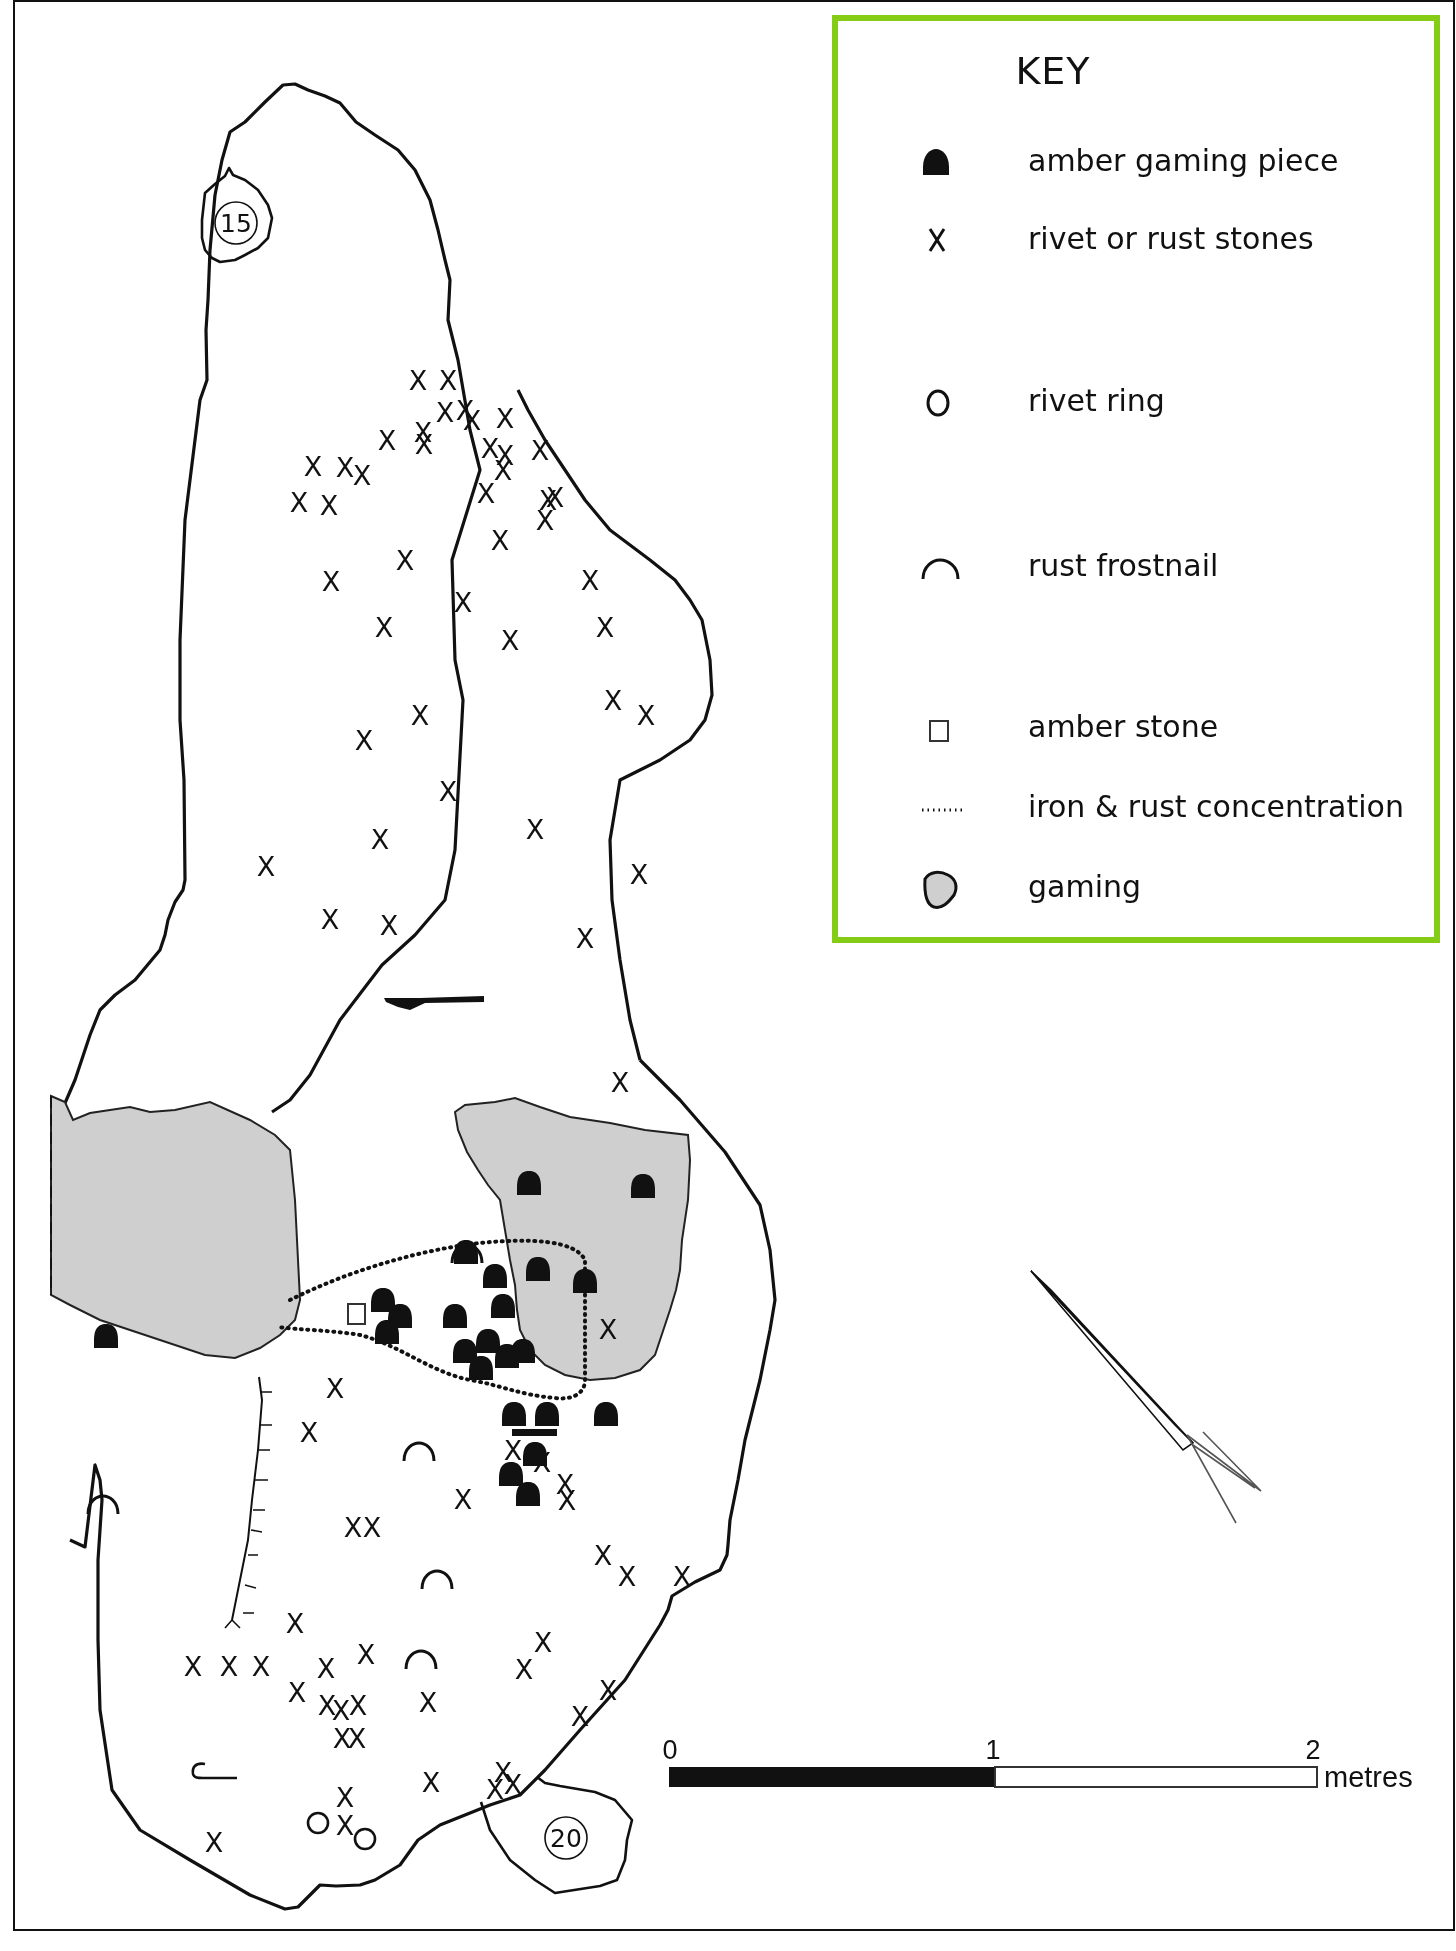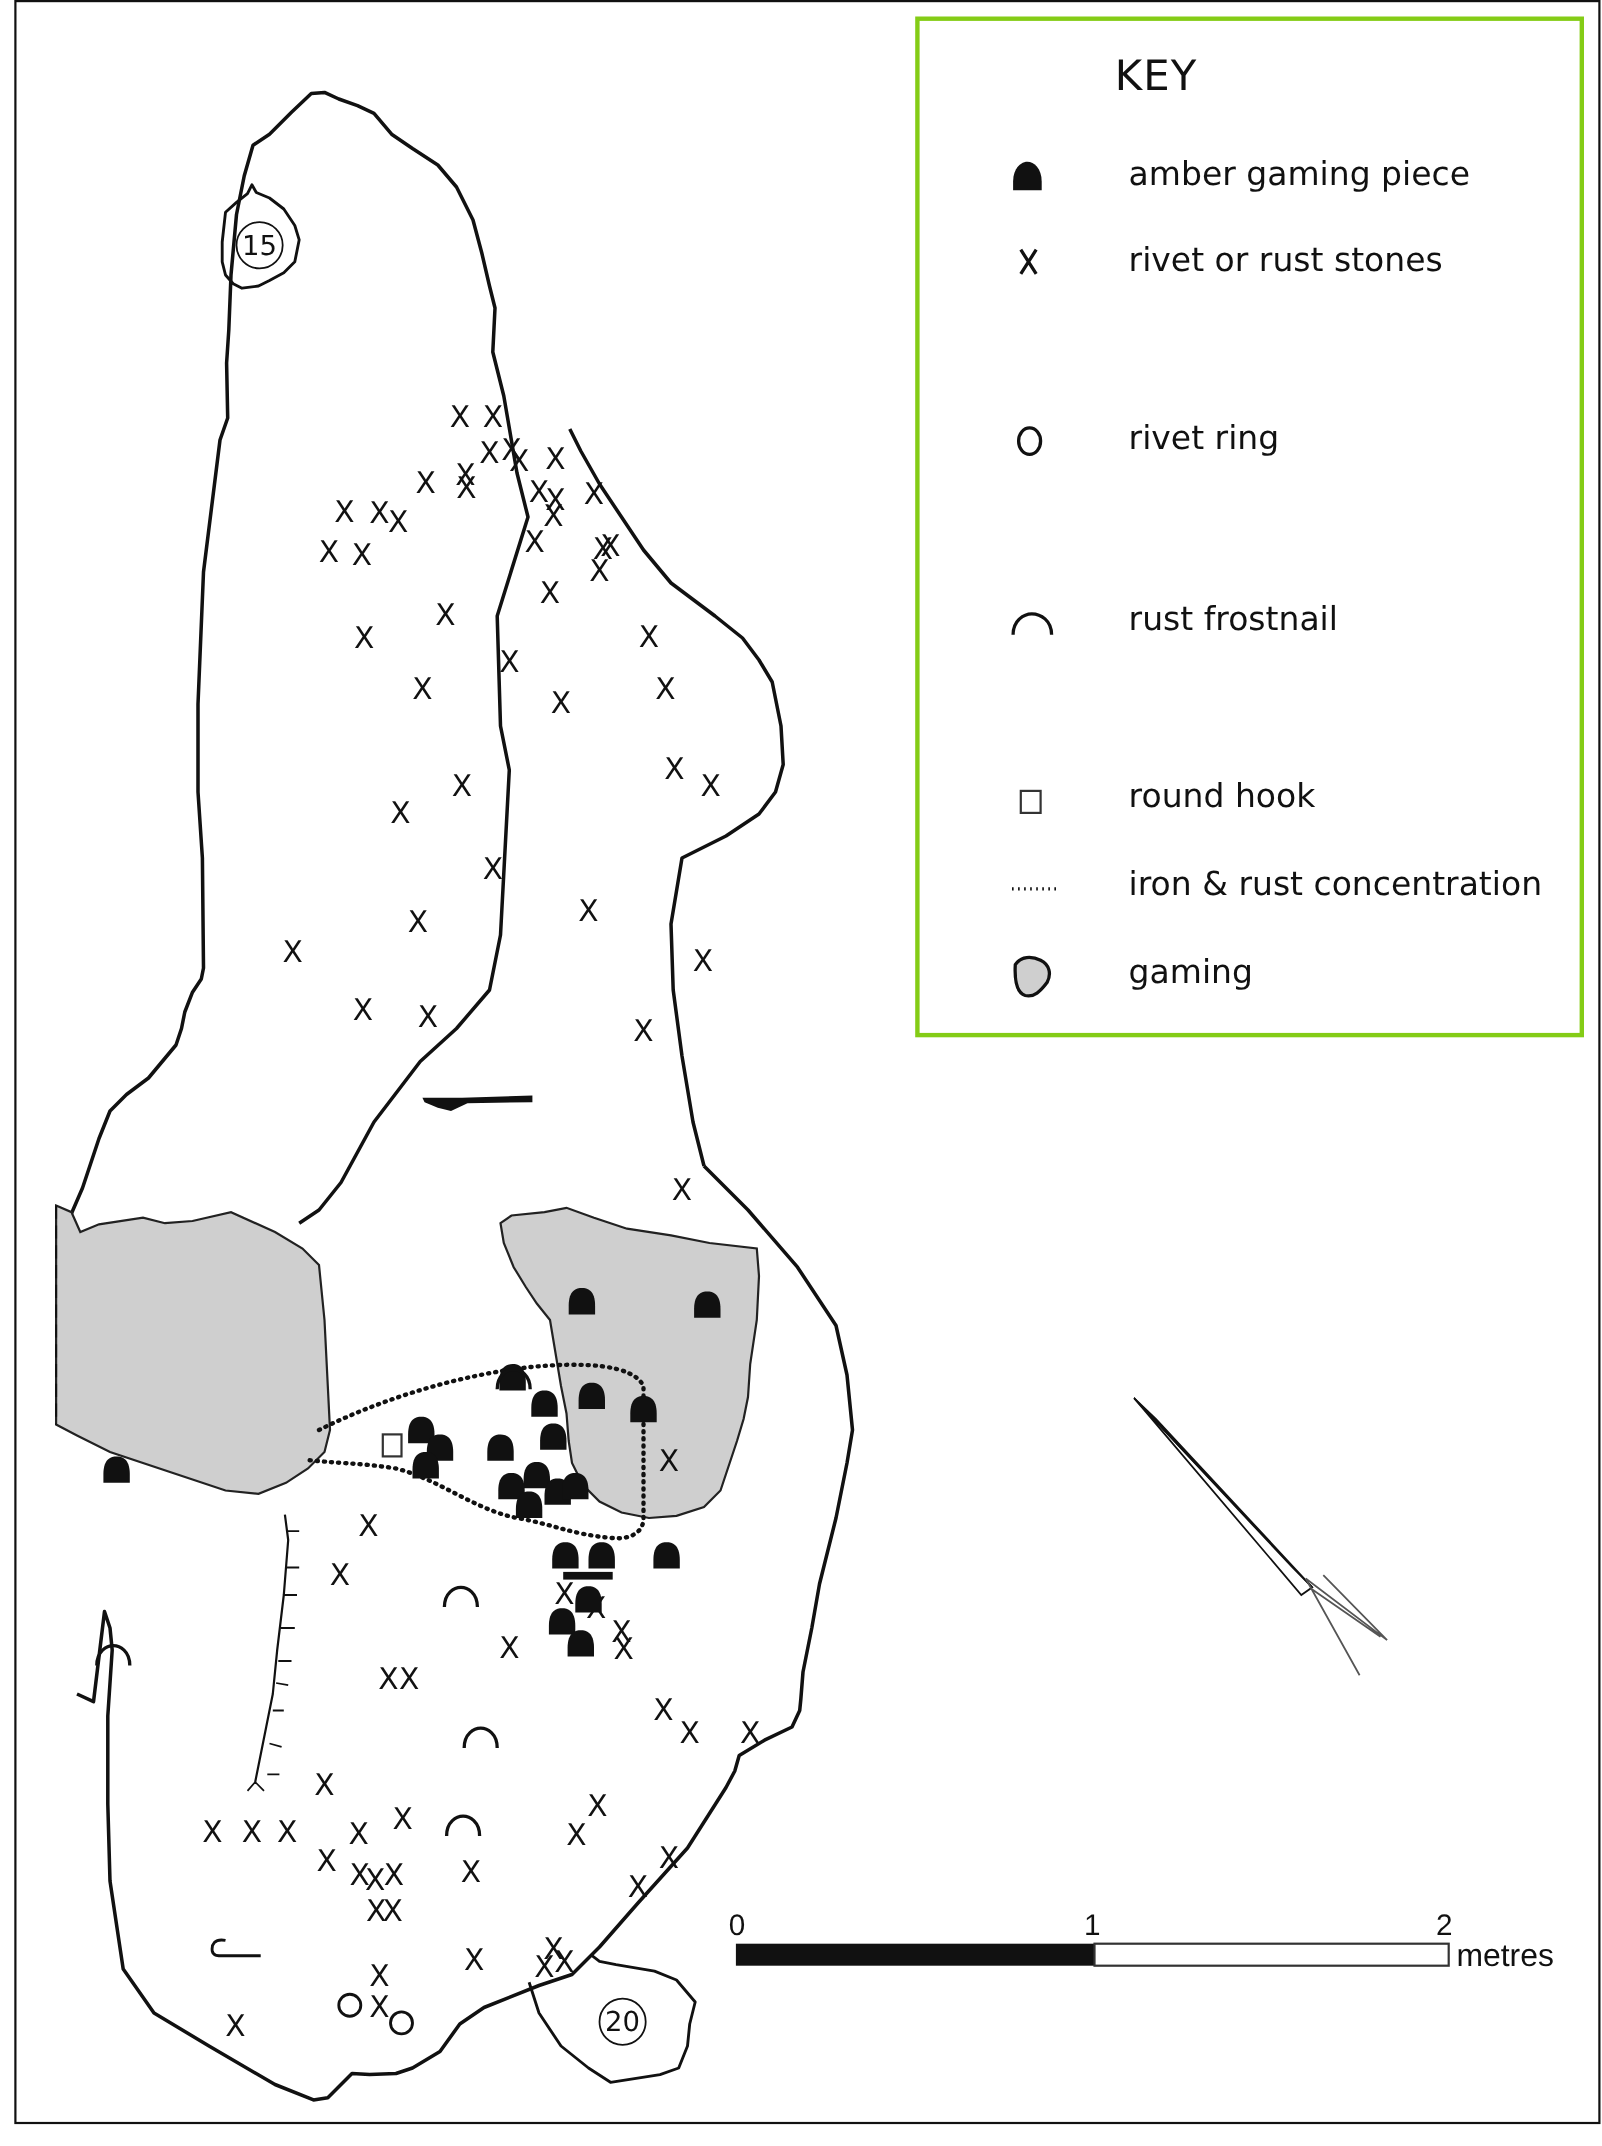--- a/index.html
+++ b/index.html
@@ -11,21 +11,21 @@
   .outline { fill: none; stroke: #111; stroke-width: 3.2; stroke-linejoin: round; }
   .stone { fill: #cfcfcf; stroke: #222; stroke-width: 2; }
   .dotline { fill: none; stroke: #111; stroke-width: 4; stroke-dasharray: 1 5.5; stroke-linecap: round; }
   .xmark { font-family: "DejaVu Sans", sans-serif; font-size: 27px; fill: #111; text-anchor: middle; dominant-baseline: central; }
   .num { font-family: "DejaVu Sans", sans-serif; font-size: 25px; fill: #111; text-anchor: middle; dominant-baseline: central; }
   .thin { fill: none; stroke: #111; stroke-width: 1.6; }
   .scale-lbl { font-family: "Liberation Sans", sans-serif; font-size: 27px; fill: #111; text-anchor: middle; }
   .scale-unit { font-family: "Liberation Sans", sans-serif; font-size: 29px; fill: #111; }
 
   #legend { position: absolute; left: 832px; top: 15px; width: 608px; height: 928px;
-            border: 4px solid #84cc16; box-sizing: border-box; background: #fff; }
+            border: 6px solid #84cc16; box-sizing: border-box; background: #fff; }
   #legend-title { position: absolute; left: 0; width: 430px; top: 28px; text-align: center;
                   font-size: 38px; letter-spacing: 1px; }
   .lg-row { position: absolute; left: 0; width: 100%; height: 60px; text-decoration: underline; }
   .lg-icon { position: absolute; left: 40px; top: 0; width: 100px; height: 60px; }
   .lg-label { position: absolute; left: 190px; top: 10px; font-size: 30px; white-space: nowrap; }
 </style>
 </head>
 <body>
 
 <div id="frame"></div>
@@ -221,21 +221,21 @@
   <div class="lg-row" style="top:517px">
     <svg class="lg-icon">
         <path d="M 45 41 C 45 28, 55 22, 62 22 C 70 22, 80 28, 80 41" fill="none" stroke="#111" stroke-width="3"></path>
       </svg>
     <span class="lg-label">rust frostnail</span>
   </div>
   <div class="lg-row" style="top:678px">
     <svg class="lg-icon">
         <rect x="52" y="22" width="18" height="20" fill="#fff" stroke="#333" stroke-width="2"></rect>
       </svg>
-    <span class="lg-label">round hook</span>
+    <span class="lg-label">amber stone</span>
   </div>
   <div class="lg-row" style="top:758px">
     <svg class="lg-icon">
         <line x1="44" y1="31" x2="88" y2="31" stroke="#111" stroke-width="3" stroke-dasharray="1.5 4"></line>
       </svg>
     <span class="lg-label">iron &amp; rust concentration</span>
   </div>
   <div class="lg-row" style="top:838px">
     <svg class="lg-icon">
         <path d="M 47 20 C 52 12, 62 12, 70 16 C 78 20, 80 28, 76 36 C 70 44, 64 50, 56 48 C 50 46, 46 38, 47 20 Z" fill="#cfcfcf" stroke="#111" stroke-width="3"></path>

